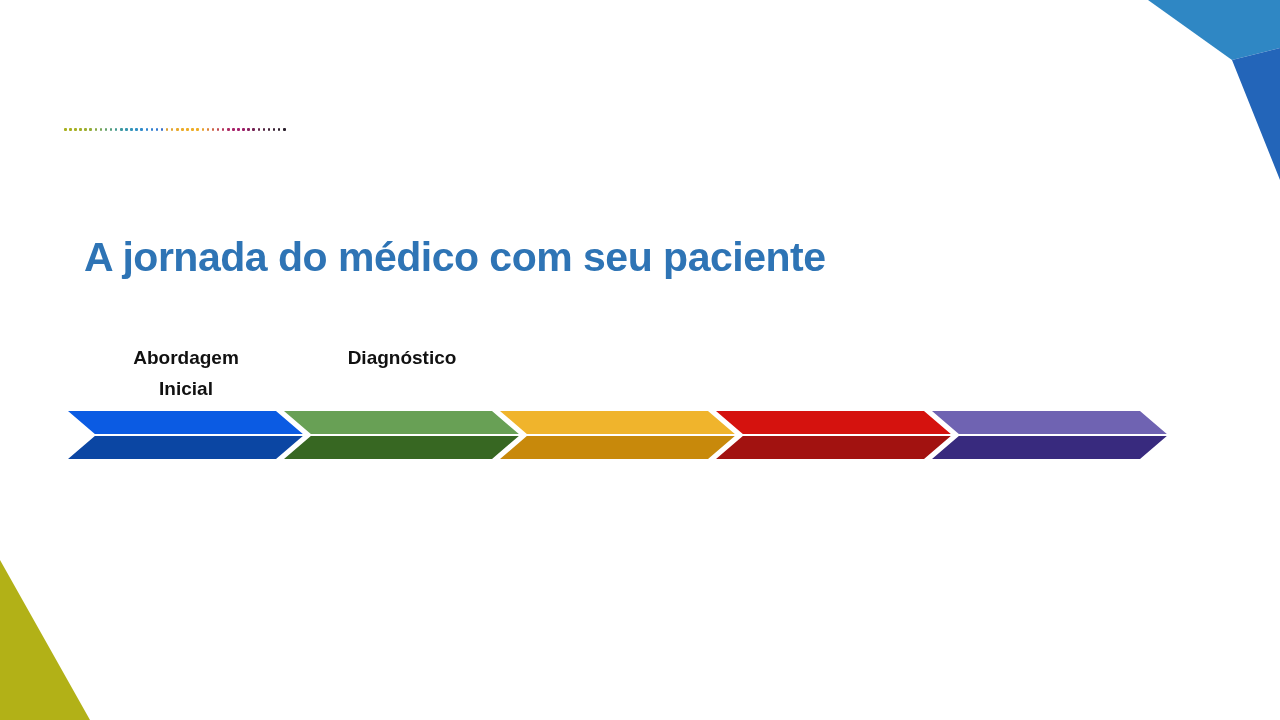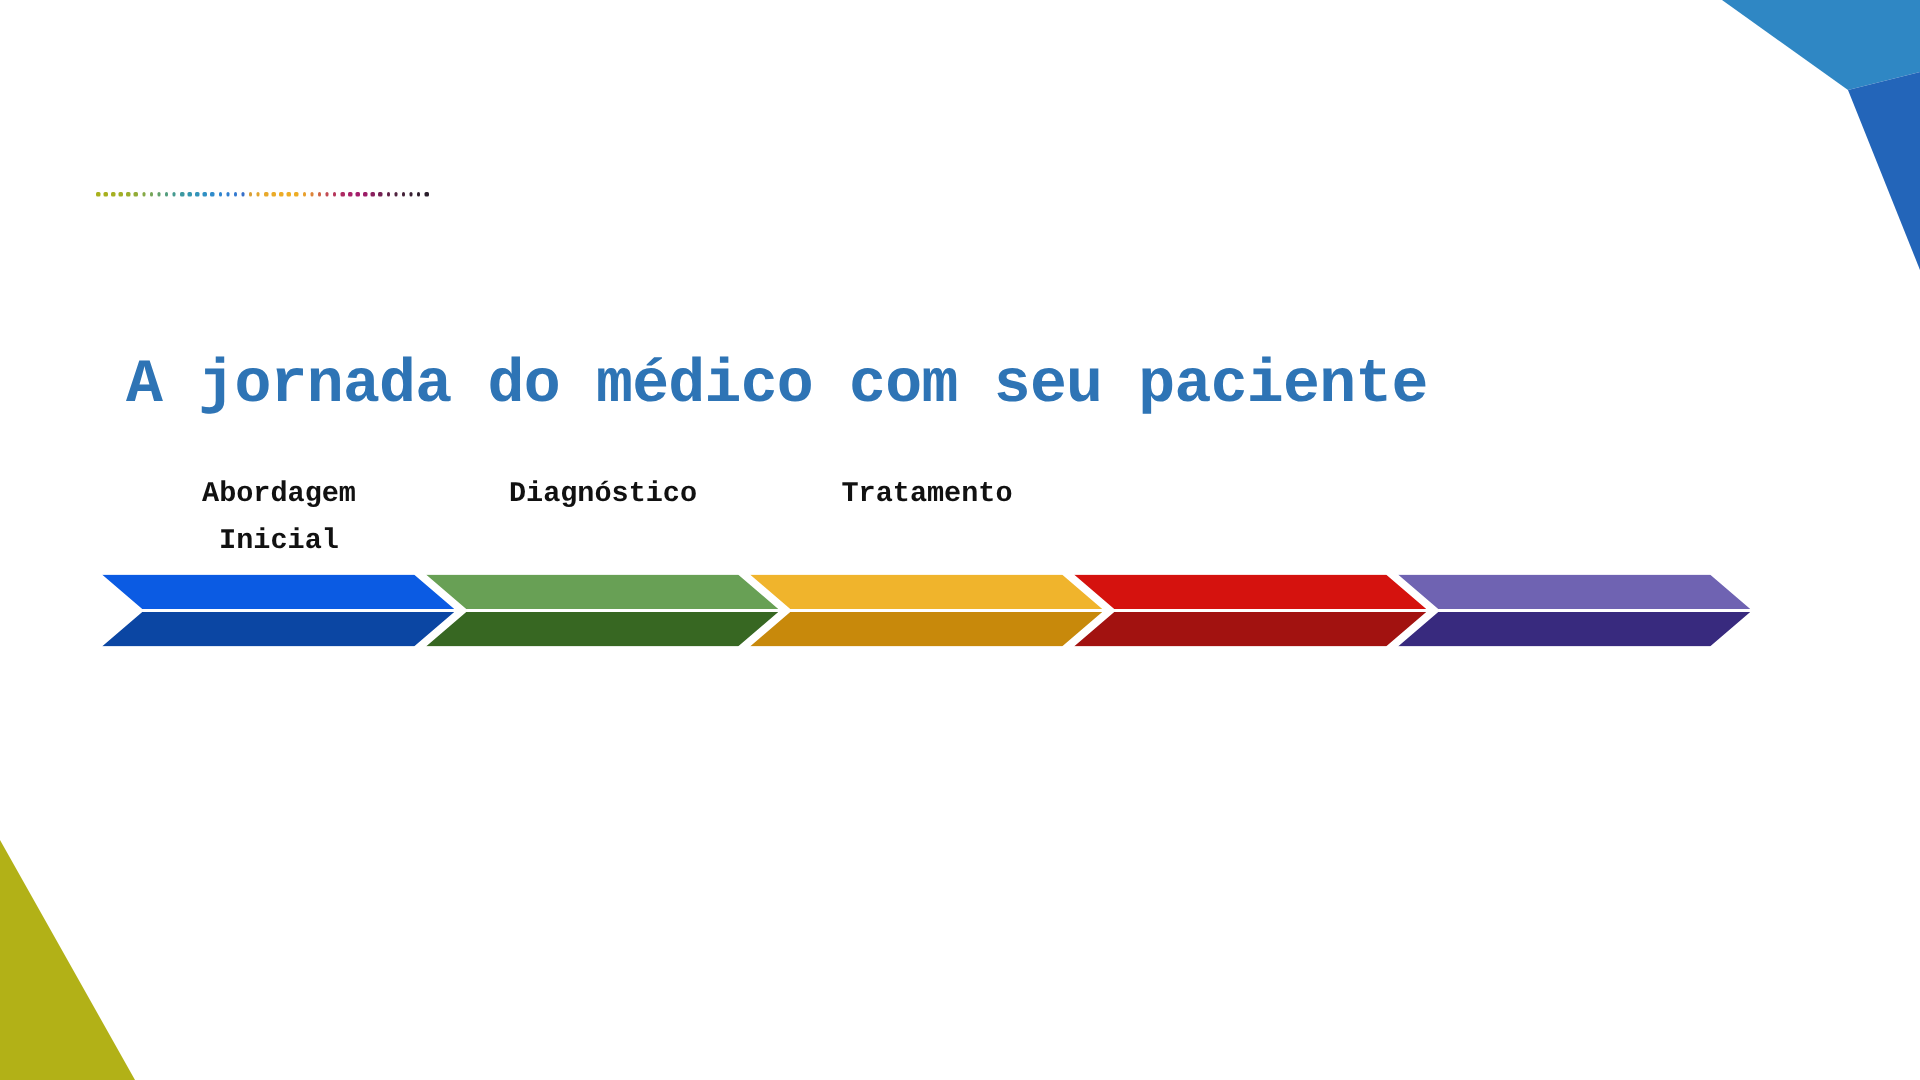--- a/index.html
+++ b/index.html
@@ -2,21 +2,21 @@
 <html><head>
 <meta charset="utf-8">
 <style>
   html, body { margin: 0; padding: 0; background: #ffffff; }
   .slide {
     position: relative;
     width: 1280px;
     height: 720px;
     overflow: hidden;
     background: #ffffff;
-    font-family: Liberation Mono, monospace;
+    font-family: Liberation Sans, sans-serif;
   }
   .corner { position: absolute; display: block; }
   .corner.top-right { top: 0; right: 0; }
   .corner.bottom-left { bottom: 0; left: 0; }
 
   .dotted-line {
     position: absolute;
     left: 64px;
     top: 128px;
     display: flex;
@@ -38,21 +38,21 @@
     font-size: 41px;
     font-weight: 700;
     letter-spacing: -0.5px;
     color: #2E74B5;
     white-space: nowrap;
   }
 
   .process {
     position: absolute;
     left: 68px;
-    top: 314px;
+    top: 342px;
     width: 1100px;
     height: 120px;
   }
   .stage-label {
     position: absolute;
     top: 0;
     width: 236px;
     text-align: center;
     font-size: 19px;
     line-height: 31px;
@@ -130,19 +130,18 @@
     </div>
 
   <h1 class="slide-title">A jornada do médico com seu paciente</h1>
 
   <div class="process">
       <div class="stage-label" style="left: 0px;">Abordagem
 Inicial</div>
       <div class="stage-arrow" style="left: 0px; background: linear-gradient(rgb(11, 91, 227) 0px, rgb(11, 91, 227) 48.5%, rgb(255, 255, 255) 48.5%, rgb(255, 255, 255) 51.5%, rgb(11, 70, 163) 51.5%, rgb(11, 70, 163) 100%);"></div>
       <div class="stage-label" style="left: 216px; text-align: center;">Diagnóstico</div>
       <div class="stage-arrow" style="left: 216px; background: linear-gradient(rgb(104, 160, 85) 0px, rgb(104, 160, 85) 48.5%, rgb(255, 255, 255) 48.5%, rgb(255, 255, 255) 51.5%, rgb(55, 103, 34) 51.5%, rgb(55, 103, 34) 100%);"></div>
-      <div class="stage-label" style="left: 432px;">Tratamento</div>
       <div class="stage-arrow" style="left: 432px; background: linear-gradient(rgb(240, 180, 44) 0px, rgb(240, 180, 44) 48.5%, rgb(255, 255, 255) 48.5%, rgb(255, 255, 255) 51.5%, rgb(200, 137, 11) 51.5%, rgb(200, 137, 11) 100%);"></div>
       <div class="stage-arrow" style="left: 648px; background: linear-gradient(rgb(213, 18, 14) 0px, rgb(213, 18, 14) 48.5%, rgb(255, 255, 255) 48.5%, rgb(255, 255, 255) 51.5%, rgb(162, 18, 16) 51.5%, rgb(162, 18, 16) 100%);"></div>
       <div class="stage-arrow" style="left: 864px; background: linear-gradient(rgb(111, 99, 178) 0px, rgb(111, 99, 178) 48.5%, rgb(255, 255, 255) 48.5%, rgb(255, 255, 255) 51.5%, rgb(56, 42, 126) 51.5%, rgb(56, 42, 126) 100%);"></div>
     </div>
 
 </div>
 
 </body></html>

